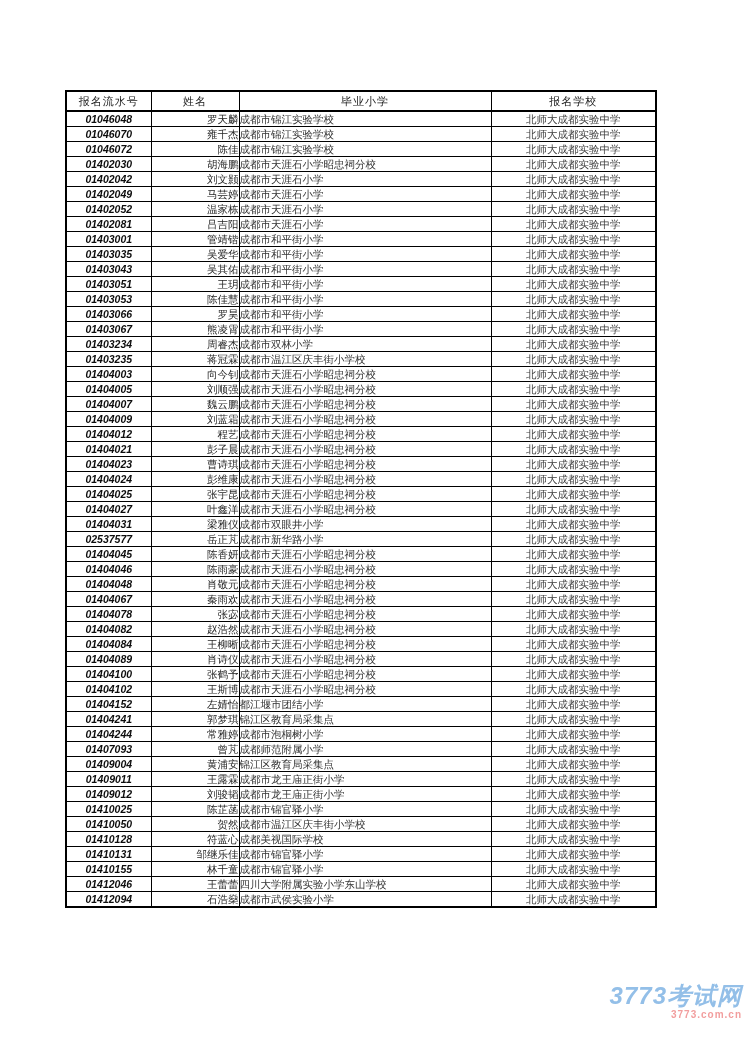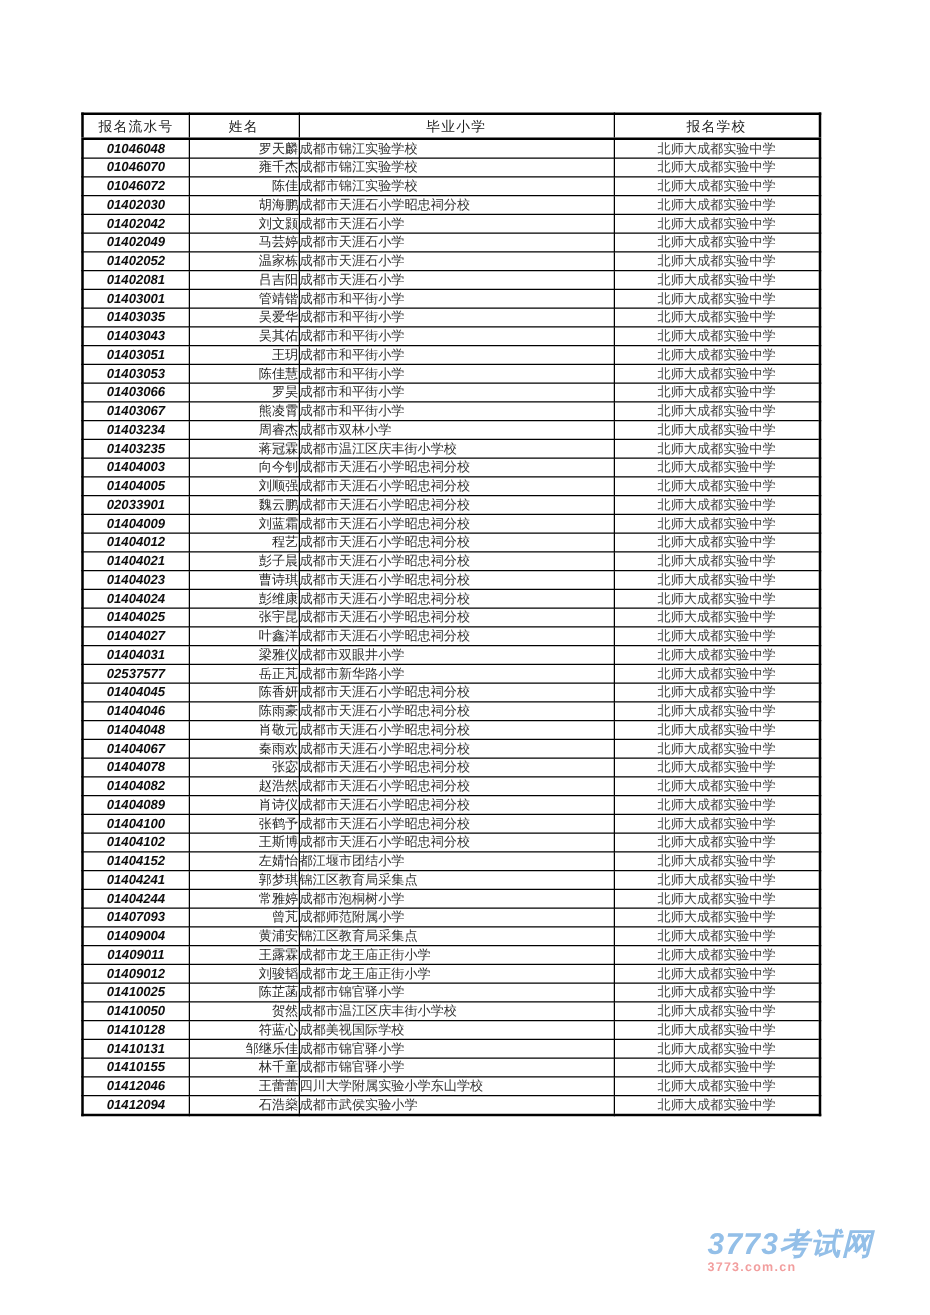--- a/index.html
+++ b/index.html
@@ -69,21 +69,21 @@
   td.c-target {
     text-align: center;
     color: #3d3d3d;
   }
 
   .watermark {
     position: absolute;
     top: 984px;
     right: 2px;
     width: 176px;
-    text-align: left;
+    text-align: right;
     line-height: 1;
   }
   .wm-name {
     font-family: "Liberation Sans", "DejaVu Sans", sans-serif;
     font-style: italic;
     font-weight: bold;
     font-size: 24px;
     letter-spacing: 1px;
     white-space: nowrap;
   }
@@ -224,21 +224,21 @@
           <td class="c-school">成都市天涯石小学昭忠祠分校</td>
           <td class="c-target">北师大成都实验中学</td>
         </tr>
         <tr>
           <td class="c-serial">01404005</td>
           <td class="c-name">刘顺强</td>
           <td class="c-school">成都市天涯石小学昭忠祠分校</td>
           <td class="c-target">北师大成都实验中学</td>
         </tr>
         <tr>
-          <td class="c-serial">02033901</td>
+          <td class="c-serial">01404007</td>
           <td class="c-name">魏云鹏</td>
           <td class="c-school">成都市天涯石小学昭忠祠分校</td>
           <td class="c-target">北师大成都实验中学</td>
         </tr>
         <tr>
           <td class="c-serial">01404009</td>
           <td class="c-name">刘蓝霜</td>
           <td class="c-school">成都市天涯石小学昭忠祠分校</td>
           <td class="c-target">北师大成都实验中学</td>
         </tr>
@@ -316,20 +316,26 @@
         </tr>
         <tr>
           <td class="c-serial">01404078</td>
           <td class="c-name">张宓</td>
           <td class="c-school">成都市天涯石小学昭忠祠分校</td>
           <td class="c-target">北师大成都实验中学</td>
         </tr>
         <tr>
           <td class="c-serial">01404082</td>
           <td class="c-name">赵浩然</td>
+          <td class="c-school">成都市天涯石小学昭忠祠分校</td>
+          <td class="c-target">北师大成都实验中学</td>
+        </tr>
+        <tr>
+          <td class="c-serial">01404084</td>
+          <td class="c-name">王柳晰</td>
           <td class="c-school">成都市天涯石小学昭忠祠分校</td>
           <td class="c-target">北师大成都实验中学</td>
         </tr>
         <tr>
           <td class="c-serial">01404089</td>
           <td class="c-name">肖诗仪</td>
           <td class="c-school">成都市天涯石小学昭忠祠分校</td>
           <td class="c-target">北师大成都实验中学</td>
         </tr>
         <tr>

